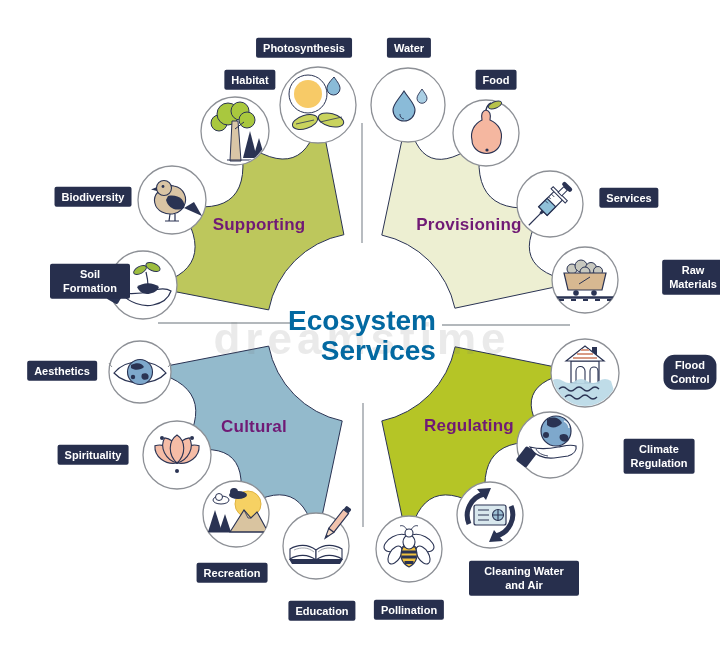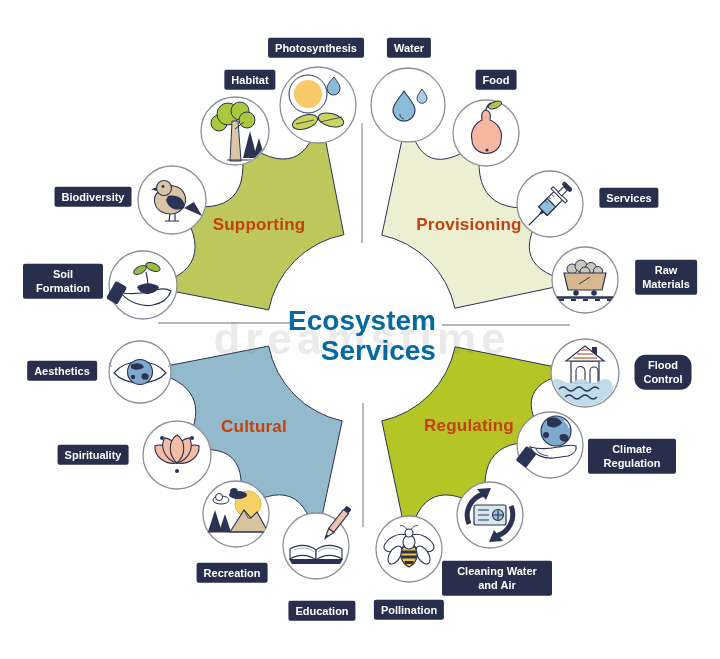--- a/index.html
+++ b/index.html
@@ -2,24 +2,24 @@
 <html><head>
 <meta charset="utf-8">
 <style>
   html,body{margin:0;padding:0;background:#fff;}
   .stage{position:relative;width:720px;height:659px;background:#ffffff;overflow:hidden;
          font-family:"Liberation Sans",sans-serif;}
   .stage svg{position:absolute;left:0;top:0;}
   .lbl{position:absolute;transform:translate(-50%,-50%);background:#272f4d;color:#fff;
        font-size:11px;font-weight:bold;text-align:center;line-height:1.3;
        padding:3px 7px;border-radius:2px;white-space:nowrap;}
-  .lbl.wrap{white-space:normal;}
+  .lbl.wrap{white-space:normal;margin-left:27px;}
   .w66{max-width:66px;} .w62{max-width:62px;} .w58{max-width:58px;border-radius:11px;}
   .w84{max-width:84px;} .w96{max-width:96px;}
-  .qname{position:absolute;transform:translate(-50%,-50%);color:#c2410c;
+  .qname{position:absolute;transform:translate(-50%,-50%);color:#701a75;
          font-weight:bold;font-size:17px;letter-spacing:.2px;white-space:nowrap;}
   .title{position:absolute;left:362px;top:336px;transform:translate(-50%,-50%);
          color:#0369a1;font-weight:bold;font-size:28px;line-height:1.07;
          text-align:right;white-space:nowrap;}
   .title span{display:block;}
   .watermark{position:absolute;left:362px;top:339px;transform:translate(-50%,-50%);
          font-size:44px;font-weight:bold;color:#777;opacity:.15;letter-spacing:5px;
          white-space:nowrap;pointer-events:none;}
 </style>
 </head>
@@ -257,21 +257,21 @@
 <div class="title">
   <span>Ecosystem</span>
   <span>Services</span>
 </div>
 
 <div class="qname" style="left:259px;top:225px;">Supporting</div>
 <div class="qname" style="left:469px;top:225px;">Provisioning</div>
 <div class="qname" style="left:254px;top:427px;">Cultural</div>
 <div class="qname" style="left:469px;top:426px;">Regulating</div>
 
-<div class="lbl" style="left:316px;top:48px;">Photosynthesis</div>
+<div class="lbl" style="left:304px;top:48px;">Photosynthesis</div>
 <div class="lbl" style="left:231px;top:80px;margin-left:19px;">Habitat</div>
 <div class="lbl" style="left:93px;top:197px;">Biodiversity</div>
 <div class="lbl wrap w66" style="left:63px;top:281px;">Soil Formation</div>
 
 <div class="lbl" style="left:409px;top:48px;">Water</div>
 <div class="lbl" style="left:496px;top:80px;">Food</div>
 <div class="lbl" style="left:629px;top:198px;">Services</div>
 <div class="lbl wrap w62" style="left:666px;top:277px;">Raw Materials</div>
 
 <div class="lbl" style="left:62px;top:371px;">Aesthetics</div>

